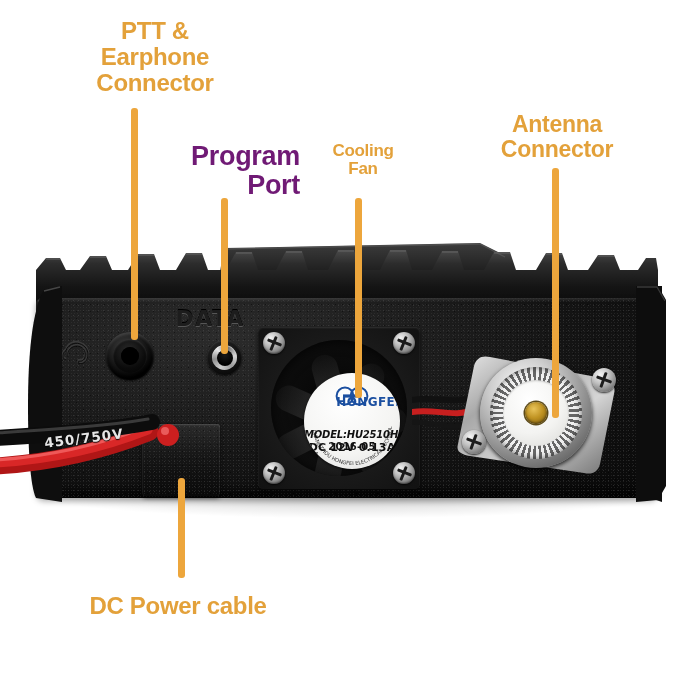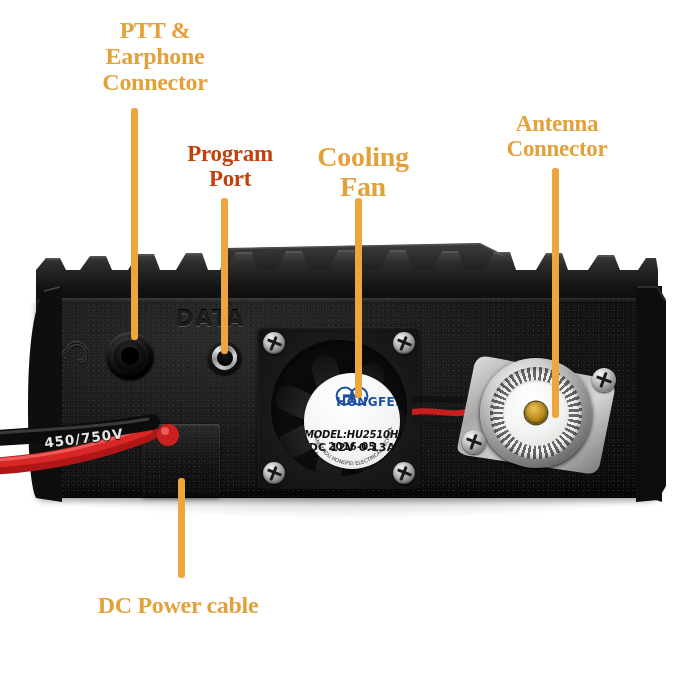--- a/index.html
+++ b/index.html
@@ -11,21 +11,21 @@
     overflow:hidden;
     position:relative;
   }
   #stage{position:absolute;left:0;top:0;width:700px;height:700px;}
 
   
   .callout{
     position:absolute;
     color:#e3a13a;
     font-weight:bold;
-    font-family:Liberation Serif, serif;
+    font-family:Liberation Sans, sans-serif;
     line-height:1.08;
     text-align:center;
     letter-spacing:-0.3px;
     white-space:pre-line;
   }
   .leader{
     position:absolute;
     background:#eda63c;
     border-radius:3px;
   }
@@ -417,24 +417,24 @@
 
     <div id="floor-shadow"></div>
   </div>
 
   <div id="callout-layer">
       <div class="leader" style="left: 131px; top: 108px; width: 7px; height: 232px; background: rgb(237, 166, 60);"></div>
       <div class="callout" style="left: 60px; top: 18px; width: 190px; font-size: 24px; color: rgb(227, 161, 58);">PTT &amp;
 Earphone
 Connector</div>
       <div class="leader" style="left: 221px; top: 198px; width: 7px; height: 156px; background: rgb(237, 166, 60);"></div>
-      <div class="callout" style="left: 160px; top: 142px; width: 140px; font-size: 23px; color: #c2410c;">Program
+      <div class="callout" style="left: 160px; top: 142px; width: 140px; font-size: 27px; color: #701a75; text-align: right;">Program
 Port</div>
       <div class="leader" style="left: 355px; top: 198px; width: 7px; height: 200px; background: rgb(237, 166, 60);"></div>
-      <div class="callout" style="left: 298px; top: 142px; width: 130px; font-size: 28px; color: rgb(227, 161, 58);">Cooling
+      <div class="callout" style="left: 298px; top: 142px; width: 130px; font-size: 17px; color: rgb(227, 161, 58);">Cooling
 Fan</div>
       <div class="leader" style="left: 552px; top: 168px; width: 7px; height: 250px; background: rgb(237, 166, 60);"></div>
       <div class="callout" style="left: 472px; top: 112px; width: 170px; font-size: 23px; color: rgb(227, 161, 58);">Antenna
 Connector</div>
       <div class="leader" style="left: 178px; top: 478px; width: 7px; height: 100px; background: rgb(237, 166, 60);"></div>
       <div class="callout" style="left: 48px; top: 585px; width: 260px; font-size: 24px; color: rgb(227, 161, 58); margin-top: 8px;">DC Power cable</div>
     </div>
 
 </div>
 

